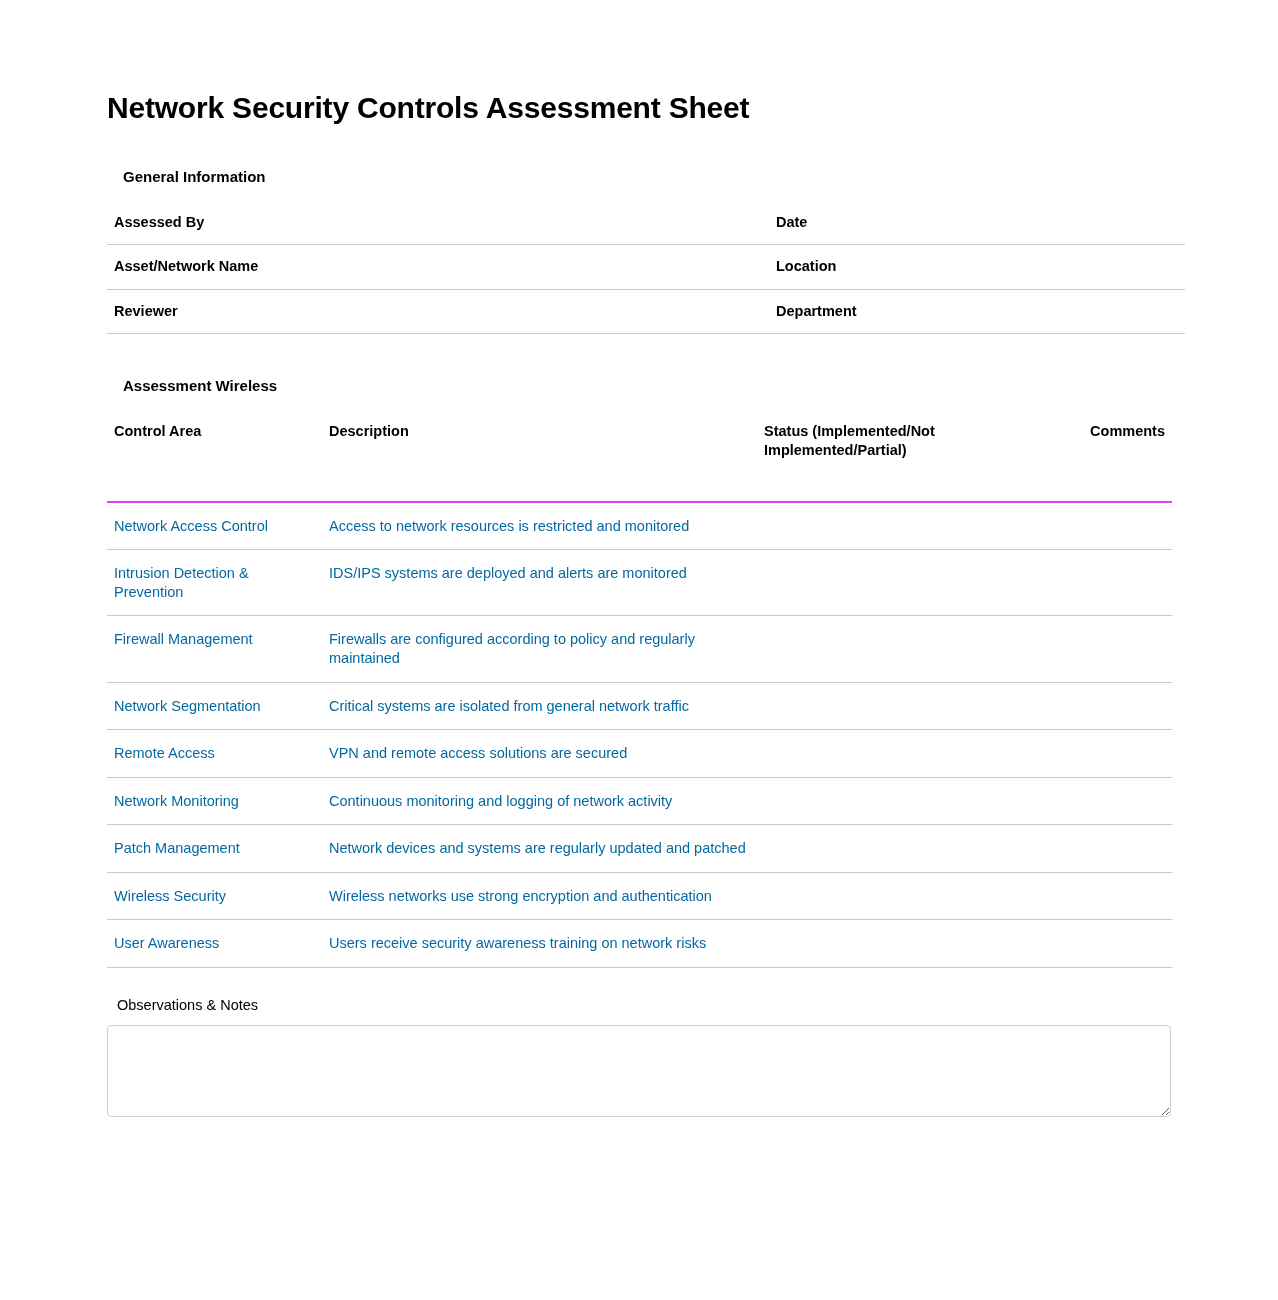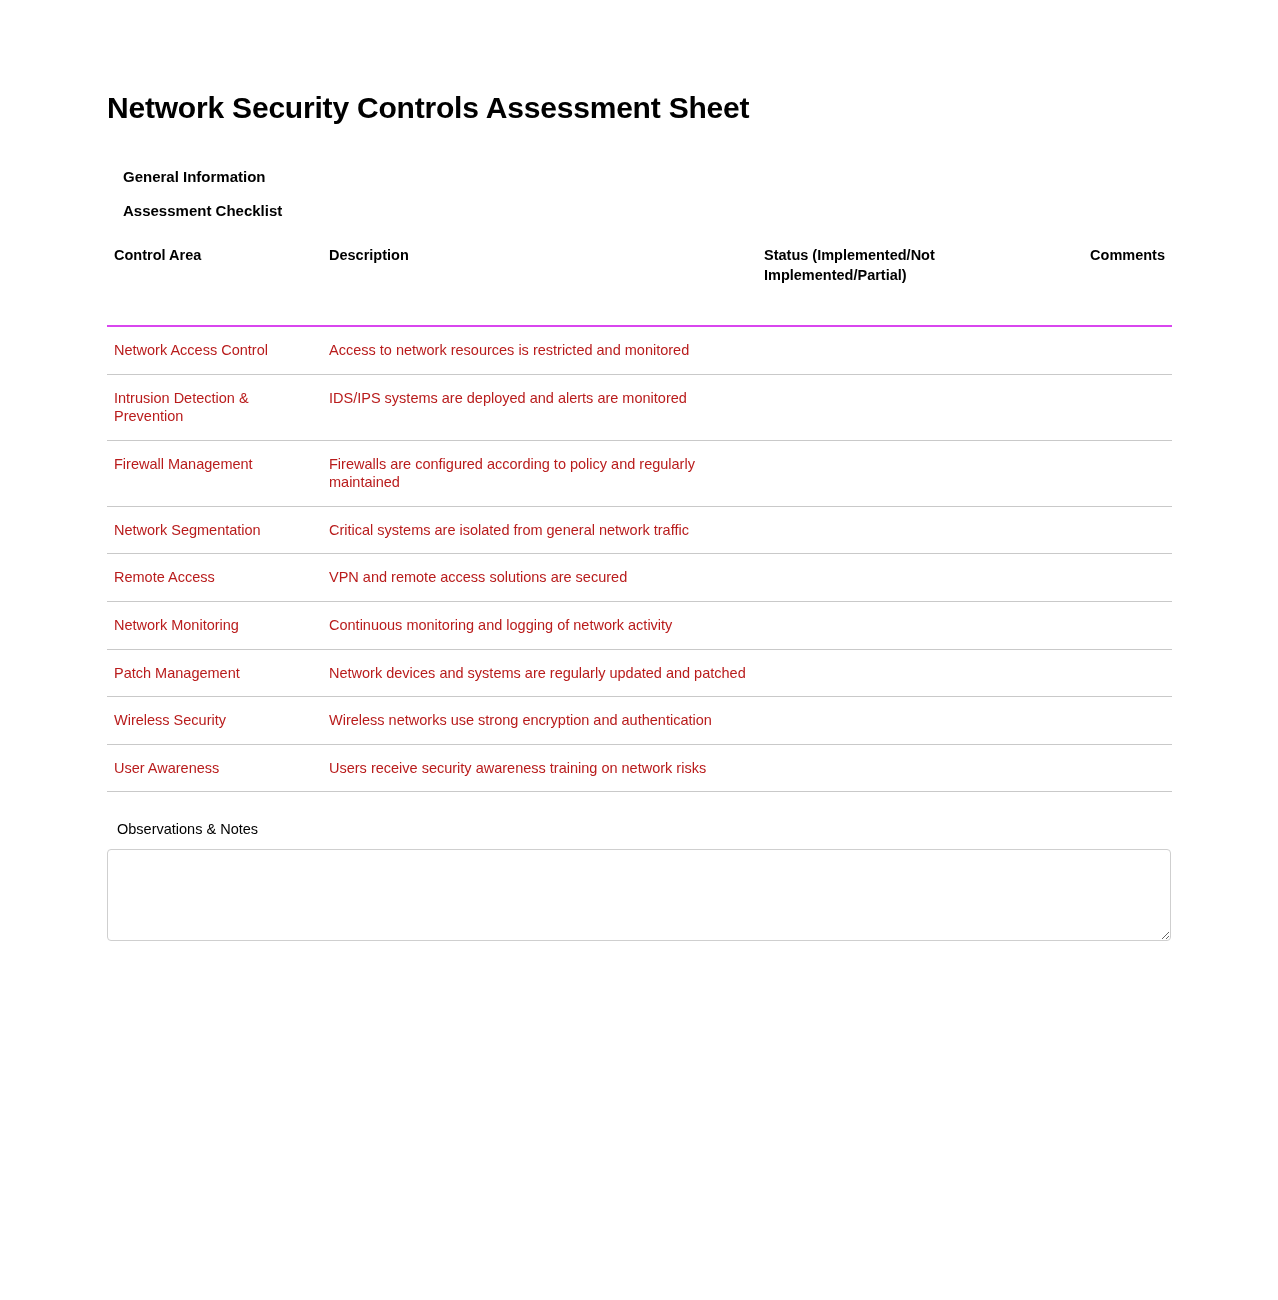--- a/index.html
+++ b/index.html
@@ -80,21 +80,21 @@
     white-space: nowrap;
   }
   table.checklist td {
     font-size: 14.5px;
     font-weight: normal;
     text-align: left;
     vertical-align: top;
     padding: 14px 12px 14px 0;
     line-height: 1.28;
     border-bottom: 1px solid #c9c9c9;
-    color: #b91c1c;
+    color: #0369a1;
   }
   table.checklist td.first { padding-left: 7px; }
 
   
   .notes-label {
     font-size: 14.5px;
     font-weight: normal;
     margin: 0 0 10px 10px;
     line-height: 1.3;
   }
@@ -117,22 +117,38 @@
 </style>
 </head>
 <body>
 
 <div class="page">
 
   <h1 class="doc-title">Network Security Controls Assessment Sheet</h1>
 
   <h2 class="section-heading">General Information</h2>
 
-
-  <h2 class="section-heading">Assessment Checklist</h2>
+  <table class="gen-info">
+    <tbody>
+      <tr>
+        <td class="left-cell">Assessed By</td>
+        <td class="right-cell">Date</td>
+      </tr>
+      <tr>
+        <td class="left-cell">Asset/Network Name</td>
+        <td class="right-cell">Location</td>
+      </tr>
+      <tr>
+        <td class="left-cell">Reviewer</td>
+        <td class="right-cell">Department</td>
+      </tr>
+    </tbody>
+  </table>
+
+  <h2 class="section-heading">Assessment Wireless</h2>
 
   <table class="checklist">
     <colgroup>
       <col class="c-area">
       <col class="c-desc">
       <col class="c-status">
       <col class="c-comm">
     </colgroup>
     <thead>
       <tr>

